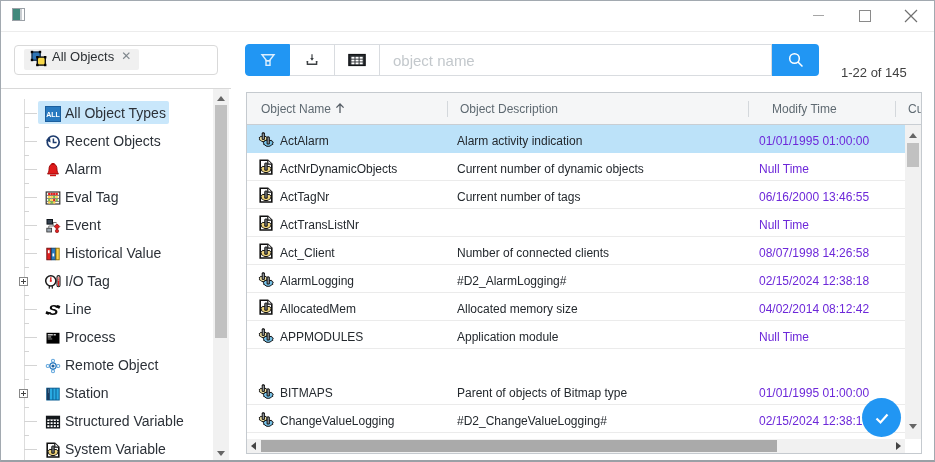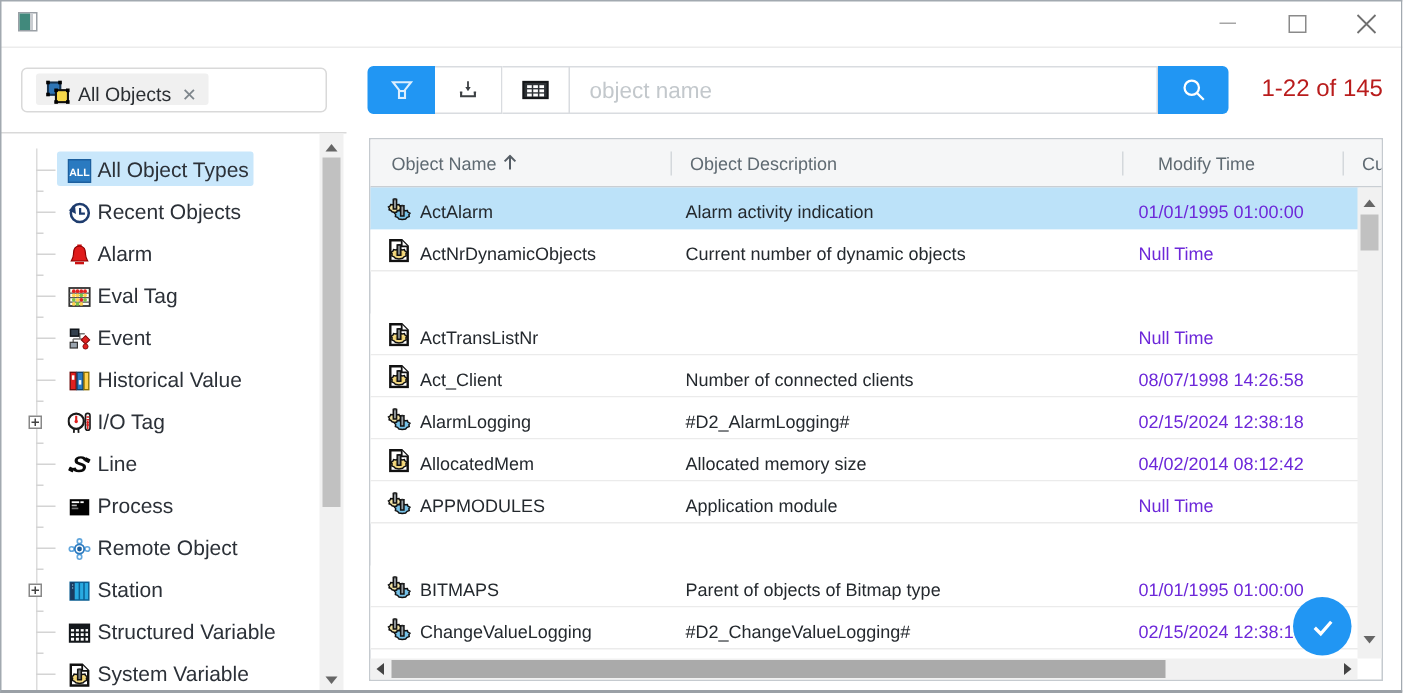--- a/index.html
+++ b/index.html
@@ -6,28 +6,28 @@
 html,body { width:935px; height:462px; font-family:"Liberation Sans", sans-serif; background:#fff; overflow:hidden; }
 #dlg { position:absolute; left:0; top:0; width:935px; height:462px; background:#fff; overflow:hidden; }
 #frame { position:absolute; left:0; top:0; width:935px; height:462px; border:1px solid #a2a9b0; border-bottom:2px solid #9aa0a6; z-index:50; pointer-events:none; }
 #titlebar { position:absolute; left:0; top:0; width:935px; height:32px; background:#fff; border-bottom:1px solid #ececec; }
 #titleicon { position:absolute; left:12px; top:8px; width:13px; height:13px; border:1px solid #9aa0a6; background:#fff; }
 #titleicon .t1 { position:absolute; left:0px; top:0px; width:7px; height:11px; background:#41897c; }
 #titleicon .t2 { position:absolute; left:7px; top:0px; width:2px; height:11px; background:#c9cdd1; }
 #titletext { position:absolute; left:31px; top:8px; font-size:12.5px; color:#5b6268; }
 .capbtn { position:absolute; top:0; width:45px; height:32px; }
 #chipbox { position:absolute; left:14px; top:45px; width:204px; height:30px; border:1px solid #d9d9d9; border-radius:4px; background:#fff; }
-#chip { position:absolute; left:9px; top:3px; height:21px; background:#f0f0f0; border-radius:2px; padding:0 8px 0 5px; display:flex; align-items:flex-end; font-size:13px; color:#2b2f33; }
+#chip { position:absolute; left:9px; top:3px; height:21px; background:#f0f0f0; border-radius:2px; padding:0 8px 0 5px; display:flex; align-items:flex-start; font-size:13px; color:#2b2f33; }
 #chip .x { margin-left:7px; color:#7e868c; font-size:12px; }
 #btngroup { position:absolute; left:245px; top:44px; height:32px; display:flex; }
 .gbtn { width:45px; height:32px; border:1px solid #d9dce0; border-left:none; background:#fff; display:flex; align-items:center; justify-content:center; }
 .gbtn.first { border-left:1px solid #2196f3; border-radius:4px 0 0 4px; background:#2196f3; border-color:#2196f3; }
 #searchinput { width:392px; height:32px; border:1px solid #d9dce0; border-left:none; display:flex; align-items:center; padding-left:13px; font-size:15px; color:#c3c8cc; }
 #searchbtn { width:47px; height:32px; background:#2196f3; border-radius:0 4px 4px 0; display:flex; align-items:center; justify-content:center; }
-#count { position:absolute; left:841px; top:51px; font-size:16px; color:#b91c1c; }
+#count { position:absolute; left:841px; top:65px; font-size:13px; color:#404040; }
 #tree { position:absolute; left:0; top:88px; width:231px; height:374px; border-top:1px solid #d9d9d9; background:#fff; }
 .thl { position:absolute; left:38px; height:23px; width:131px; background:#c9e7fb; border-radius:2px; }
 .ticon { position:absolute; left:45px; width:16px; height:16px; }
 .ttext { position:absolute; left:65px; font-size:14px; color:#2c3138; white-space:nowrap; }
 .tstub { position:absolute; left:24px; width:13px; height:1px; background:#d4d4d4; }
 .tstub.short { width:5px; }
 .texp { position:absolute; left:19px; width:9px; height:9px; border:1px solid #888; background:#fff; }
 .texp:before { content:""; position:absolute; left:1px; top:3px; width:5px; height:1px; background:#444; }
 .texp:after { content:""; position:absolute; left:3px; top:1px; width:1px; height:5px; background:#444; }
 #vline { position:absolute; left:24px; top:10px; width:1px; height:364px; background:#dcdcdc; }
@@ -303,20 +303,33 @@
             <path d="M9.8 1.2 L9.8 5.2 L13.8 5.2" fill="#fff" stroke="#111" stroke-width="1.2"></path>
             <path d="M8 13.6 L5.6 13.2 L4.6 12.2 L3.2 11.6 L3.4 10.2 L2.6 9.2 L4 8.4 L4.4 7.4 L6 7.6 L8 6.9 L10 7.6 L11.6 7.4 L12 8.4 L13.4 9.2 L12.6 10.2 L12.8 11.6 L11.4 12.2 L10.4 13.2 Z" fill="#f2d882" stroke="#111" stroke-width="1"></path>
             <ellipse cx="8" cy="10.4" rx="2.6" ry="1.5" fill="#e7c55c"></ellipse>
             <path d="M6.8 4.4 H9.2 V11.2 H6.8 Z" fill="#787d80" stroke="#111" stroke-width="1"></path>
             <path d="M7 4.4 C7 3.9 9 3.9 9 4.4" fill="#9aa0a4" stroke="#111" stroke-width="0.8"></path>
           </svg></div>
         <div class="rname">ActNrDynamicObjects</div>
         <div class="rdesc">Current number of dynamic objects</div>
         <div class="rtime">Null Time</div>
       </div>
+<div class="row" style="top:88px">
+        <div class="ricon"><svg width="16" height="16" viewBox="0 0 16 16">
+            <path d="M2.2 1.2 H9.8 L13.8 5.2 V15 H2.2 Z" fill="#fff" stroke="#111" stroke-width="1.6"></path>
+            <path d="M9.8 1.2 L9.8 5.2 L13.8 5.2" fill="#fff" stroke="#111" stroke-width="1.2"></path>
+            <path d="M8 13.6 L5.6 13.2 L4.6 12.2 L3.2 11.6 L3.4 10.2 L2.6 9.2 L4 8.4 L4.4 7.4 L6 7.6 L8 6.9 L10 7.6 L11.6 7.4 L12 8.4 L13.4 9.2 L12.6 10.2 L12.8 11.6 L11.4 12.2 L10.4 13.2 Z" fill="#f2d882" stroke="#111" stroke-width="1"></path>
+            <ellipse cx="8" cy="10.4" rx="2.6" ry="1.5" fill="#e7c55c"></ellipse>
+            <path d="M6.8 4.4 H9.2 V11.2 H6.8 Z" fill="#787d80" stroke="#111" stroke-width="1"></path>
+            <path d="M7 4.4 C7 3.9 9 3.9 9 4.4" fill="#9aa0a4" stroke="#111" stroke-width="0.8"></path>
+          </svg></div>
+        <div class="rname">ActTagNr</div>
+        <div class="rdesc">Current number of tags</div>
+        <div class="rtime">06/16/2000 13:46:55</div>
+      </div>
 <div class="row" style="top:116px">
         <div class="ricon"><svg width="16" height="16" viewBox="0 0 16 16">
             <path d="M2.2 1.2 H9.8 L13.8 5.2 V15 H2.2 Z" fill="#fff" stroke="#111" stroke-width="1.6"></path>
             <path d="M9.8 1.2 L9.8 5.2 L13.8 5.2" fill="#fff" stroke="#111" stroke-width="1.2"></path>
             <path d="M8 13.6 L5.6 13.2 L4.6 12.2 L3.2 11.6 L3.4 10.2 L2.6 9.2 L4 8.4 L4.4 7.4 L6 7.6 L8 6.9 L10 7.6 L11.6 7.4 L12 8.4 L13.4 9.2 L12.6 10.2 L12.8 11.6 L11.4 12.2 L10.4 13.2 Z" fill="#f2d882" stroke="#111" stroke-width="1"></path>
             <ellipse cx="8" cy="10.4" rx="2.6" ry="1.5" fill="#e7c55c"></ellipse>
             <path d="M6.8 4.4 H9.2 V11.2 H6.8 Z" fill="#787d80" stroke="#111" stroke-width="1"></path>
             <path d="M7 4.4 C7 3.9 9 3.9 9 4.4" fill="#9aa0a4" stroke="#111" stroke-width="0.8"></path>
           </svg></div>
         <div class="rname">ActTransListNr</div>

